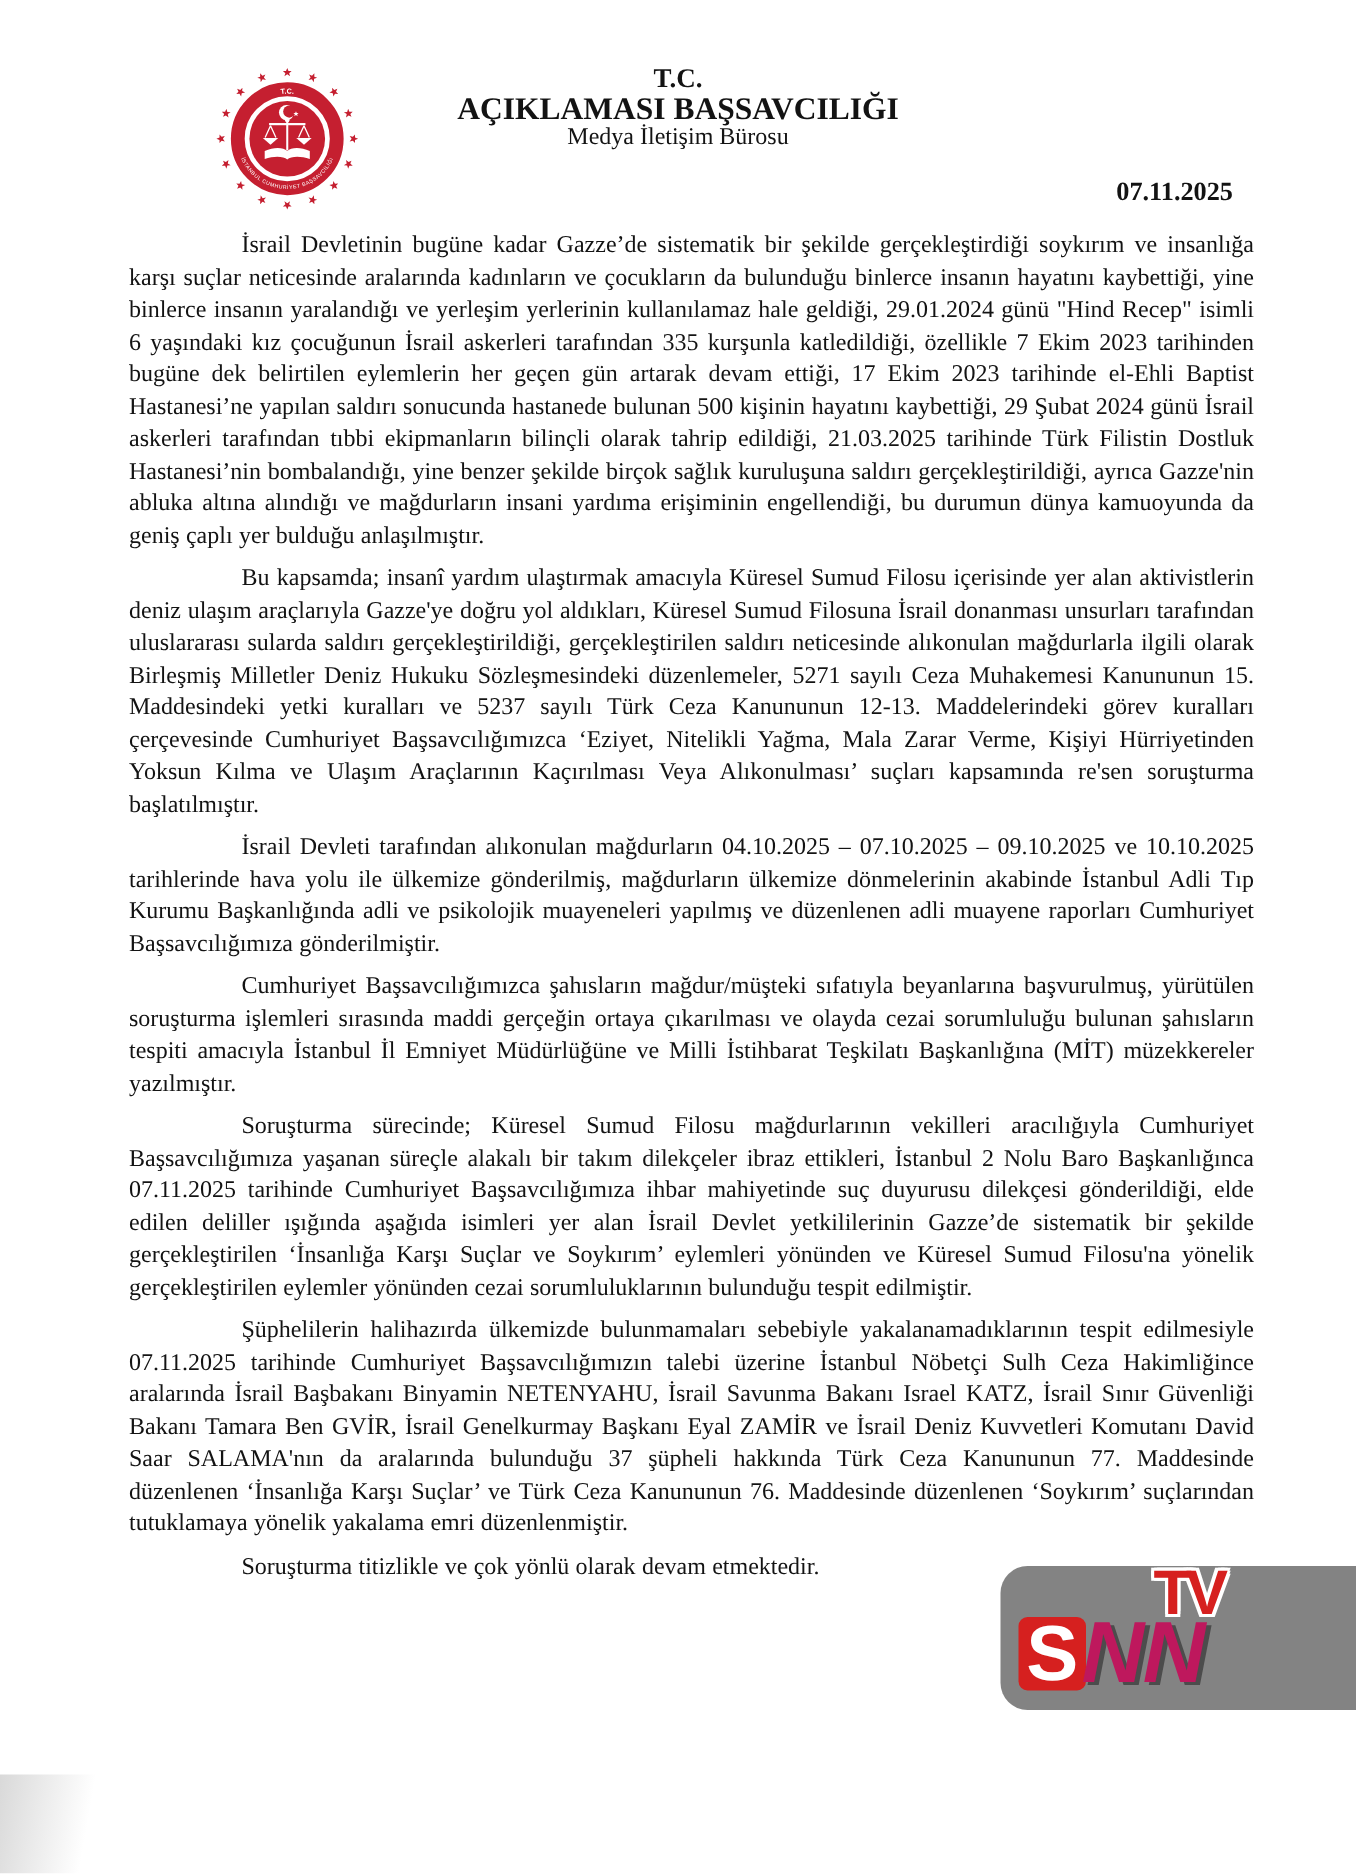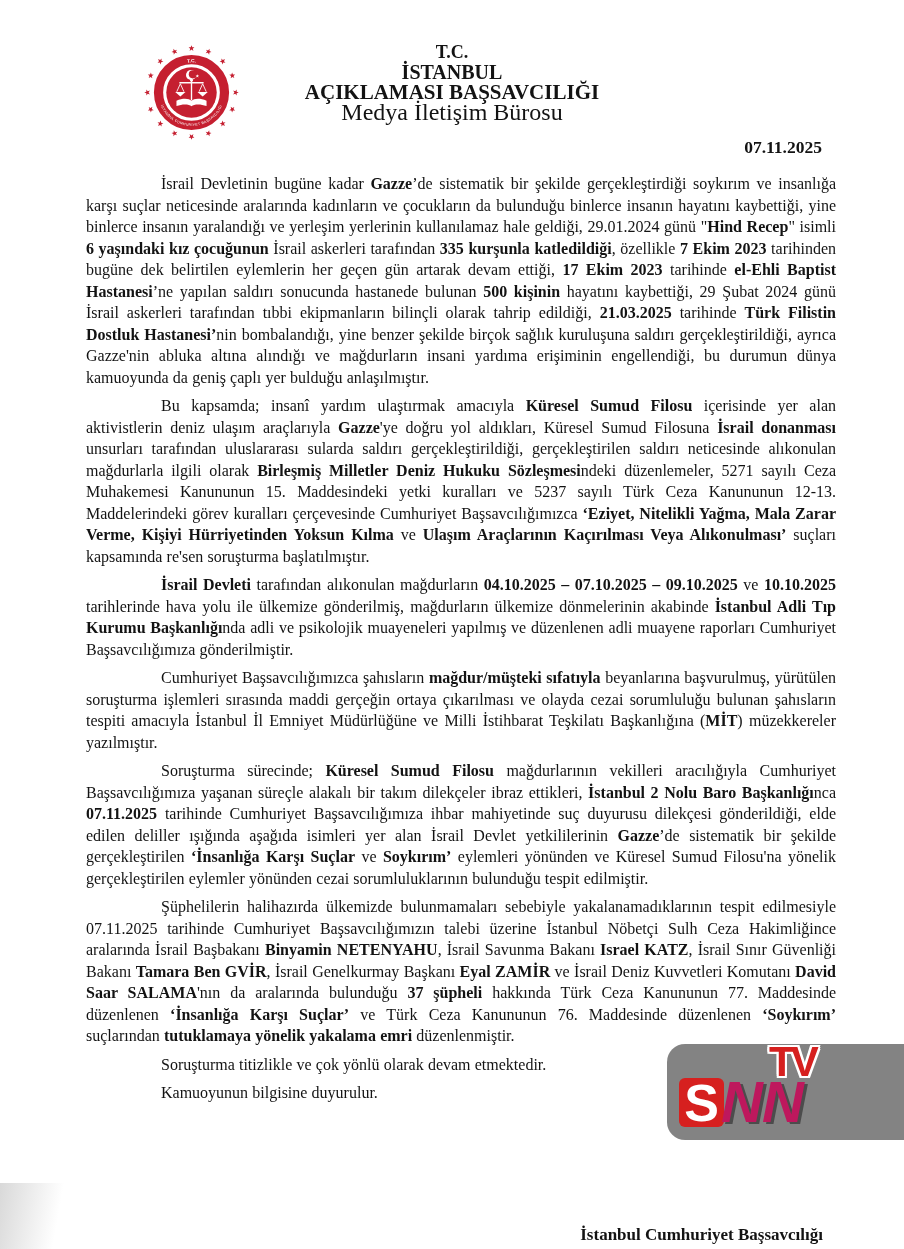--- a/index.html
+++ b/index.html
@@ -12,35 +12,35 @@
   .page{position:relative;width:904px;height:1249px;background:#fff;}
 
   
   .seal{position:absolute;left:143px;top:44px;width:97px;height:97px;}
 
   
   .header{text-align:center;padding-top:42px;line-height:20px;}
   .h-tc{font-size:18px;font-weight:bold;}
   .h-city{font-size:20px;font-weight:bold;}
   .h-office{font-size:21px;font-weight:bold;}
-  .h-bureau{font-size:24px;font-weight:normal;}
+  .h-bureau{font-size:16px;font-weight:normal;}
 
   .date{ text-align:right;padding-right:82px;margin-top:15px;
          font-weight:bold;font-size:17.5px;line-height:20px;}
   .title{text-align:center;margin-top:10px;font-weight:bold;
          font-size:20.5px;letter-spacing:.6px;line-height:24px;}
 
   
   .content{margin:16px 68px 0 86px;}
   .content p{
     margin:0 0 7px;text-indent:75px;text-align:justify;
     font-size:16px;line-height:21.5px;word-spacing:.2px;
   }
   .content p.closing{text-align:left;font-family:Liberation Serif, serif;}
-  .b{font-weight:bold;}
+  .b{font-weight:normal;}
   .i{}
 
   .signature{
     position:absolute;right:81px;top:1224px;
     font-weight:bold;font-size:17px;line-height:22px;
   }
 
   
   .scan-shade{
     position:absolute;left:0;top:1183px;width:92px;height:66px;
@@ -126,39 +126,36 @@
         <path d="M33.2,49.5 h10.6 l-5.3,4.6 z"></path>
         <path d="M61.5,41 L57.8,49.2 M61.5,41 L65.2,49.2" stroke="#ffffff" stroke-width="0.9" fill="none"></path>
         <path d="M56.2,49.5 h10.6 l-5.3,4.6 z"></path>
         <path d="M34.5,58.5 C41,55.5 47.5,56 50,58.5 C52.5,56 59,55.5 65.5,58.5 L65.5,64 C59,61.5 52.5,62 50,64.2 C47.5,62 41,61.5 34.5,64 Z"></path>
       </g>
     </svg>
   </div>
 
   <header class="header">
     <div class="h-tc">T.C.</div>
-    <div class="h-city">İSTANBUL</div>
     <div class="h-office">AÇIKLAMASI BAŞSAVCILIĞI</div>
     <div class="h-bureau">Medya İletişim Bürosu</div>
   </header>
 
   <div class="date">07.11.2025</div>
 
   <main class="content" id="paras">
       <p><span>İsrail Devletinin bugüne kadar </span><span class="b">Gazze</span><span>’de sistematik bir şekilde gerçekleştirdiği soykırım ve insanlığa karşı suçlar neticesinde aralarında kadınların ve çocukların da bulunduğu binlerce insanın hayatını kaybettiği, yine binlerce insanın yaralandığı ve yerleşim yerlerinin kullanılamaz hale geldiği, 29.01.2024 günü "</span><span class="b">Hind Recep</span><span>" isimli </span><span class="b">6 yaşındaki kız çocuğunun</span><span> İsrail askerleri tarafından </span><span class="b">335 kurşunla katledildiği</span><span>, özellikle </span><span class="b">7 Ekim 2023</span><span> tarihinden bugüne dek belirtilen eylemlerin her geçen gün artarak devam ettiği, </span><span class="b">17 Ekim 2023</span><span> tarihinde </span><span class="b">el-Ehli Baptist Hastanesi</span><span>’ne yapılan saldırı sonucunda hastanede bulunan </span><span class="b">500 kişinin</span><span> hayatını kaybettiği, 29 Şubat 2024 günü İsrail askerleri tarafından tıbbi ekipmanların bilinçli olarak tahrip edildiği, </span><span class="b">21.03.2025</span><span> tarihinde </span><span class="b">Türk Filistin Dostluk Hastanesi’</span><span>nin bombalandığı, yine benzer şekilde birçok sağlık kuruluşuna saldırı gerçekleştirildiği, ayrıca Gazze'nin abluka altına alındığı ve mağdurların insani yardıma erişiminin engellendiği, bu durumun dünya kamuoyunda da geniş çaplı yer bulduğu anlaşılmıştır.</span></p>
       <p><span class="i">Bu kapsamda</span><span>; insanî yardım ulaştırmak amacıyla </span><span class="b">Küresel Sumud Filosu</span><span> içerisinde yer alan aktivistlerin deniz ulaşım araçlarıyla </span><span class="b">Gazze</span><span>'ye doğru yol aldıkları, Küresel Sumud Filosuna </span><span class="b">İsrail donanması</span><span> unsurları tarafından uluslararası sularda saldırı gerçekleştirildiği, gerçekleştirilen saldırı neticesinde alıkonulan mağdurlarla ilgili olarak </span><span class="b">Birleşmiş Milletler Deniz Hukuku Sözleşmesi</span><span>ndeki düzenlemeler, 5271 sayılı Ceza Muhakemesi Kanununun 15. Maddesindeki yetki kuralları ve 5237 sayılı Türk Ceza Kanununun 12-13. Maddelerindeki görev kuralları çerçevesinde Cumhuriyet Başsavcılığımızca </span><span class="b">‘Eziyet, Nitelikli Yağma, Mala Zarar Verme, Kişiyi Hürriyetinden Yoksun Kılma</span><span> ve </span><span class="b">Ulaşım Araçlarının Kaçırılması Veya Alıkonulması’</span><span> suçları kapsamında re'sen soruşturma başlatılmıştır.</span></p>
       <p><span class="b">İsrail Devleti</span><span> tarafından alıkonulan mağdurların </span><span class="b">04.10.2025 – 07.10.2025 – 09.10.2025</span><span> ve </span><span class="b">10.10.2025</span><span> tarihlerinde hava yolu ile ülkemize gönderilmiş, mağdurların ülkemize dönmelerinin akabinde </span><span class="b">İstanbul Adli Tıp Kurumu Başkanlığı</span><span>nda adli ve psikolojik muayeneleri yapılmış ve düzenlenen adli muayene raporları Cumhuriyet Başsavcılığımıza gönderilmiştir.</span></p>
       <p><span>Cumhuriyet Başsavcılığımızca şahısların </span><span class="b">mağdur/müşteki sıfatıyla</span><span> beyanlarına başvurulmuş, yürütülen soruşturma işlemleri sırasında maddi gerçeğin ortaya çıkarılması ve olayda cezai sorumluluğu bulunan şahısların tespiti amacıyla İstanbul İl Emniyet Müdürlüğüne ve Milli İstihbarat Teşkilatı Başkanlığına (</span><span class="b">MİT</span><span>) müzekkereler yazılmıştır.</span></p>
       <p><span>Soruşturma sürecinde; </span><span class="b">Küresel Sumud Filosu</span><span> mağdurlarının vekilleri aracılığıyla Cumhuriyet Başsavcılığımıza yaşanan süreçle alakalı bir takım dilekçeler ibraz ettikleri, </span><span class="b">İstanbul 2 Nolu Baro Başkanlığı</span><span>nca </span><span class="b">07.11.2025</span><span> tarihinde Cumhuriyet Başsavcılığımıza ihbar mahiyetinde suç duyurusu dilekçesi gönderildiği, elde edilen deliller ışığında aşağıda isimleri yer alan İsrail Devlet yetkililerinin </span><span class="b">Gazze</span><span>’de sistematik bir şekilde gerçekleştirilen </span><span class="b">‘İnsanlığa Karşı Suçlar</span><span> ve </span><span class="b">Soykırım’</span><span> eylemleri yönünden ve Küresel Sumud Filosu'na yönelik gerçekleştirilen eylemler yönünden cezai sorumluluklarının bulunduğu tespit edilmiştir.</span></p>
       <p><span>Şüphelilerin halihazırda ülkemizde bulunmamaları sebebiyle yakalanamadıklarının tespit edilmesiyle 07.11.2025 tarihinde Cumhuriyet Başsavcılığımızın talebi üzerine İstanbul Nöbetçi Sulh Ceza Hakimliğince aralarında İsrail Başbakanı </span><span class="b">Binyamin NETENYAHU</span><span>, İsrail Savunma Bakanı </span><span class="b">Israel KATZ</span><span>, İsrail Sınır Güvenliği Bakanı </span><span class="b">Tamara Ben GVİR</span><span>, İsrail Genelkurmay Başkanı </span><span class="b">Eyal ZAMİR</span><span> ve İsrail Deniz Kuvvetleri Komutanı </span><span class="b">David Saar SALAMA</span><span>'nın da aralarında bulunduğu </span><span class="b">37 şüpheli</span><span> hakkında Türk Ceza Kanununun 77. Maddesinde düzenlenen </span><span class="b">‘İnsanlığa Karşı Suçlar’</span><span> ve Türk Ceza Kanununun 76. Maddesinde düzenlenen </span><span class="b">‘Soykırım’</span><span> suçlarından </span><span class="b">tutuklamaya yönelik yakalama emri</span><span> düzenlenmiştir.</span></p>
       <p class="closing"><span>Soruşturma titizlikle ve çok yönlü olarak devam etmektedir.</span></p>
-      <p class="closing"><span>Kamuoyunun bilgisine duyurulur.</span></p>
     </main>
 
-  <div class="signature">İstanbul Cumhuriyet Başsavcılığı</div>
 
   <div class="scan-shade"></div>
 
   <div class="wm">
     <div class="wm-band"></div>
     <div class="wm-tv">TV</div>
     <div class="wm-s">S</div>
     <div class="wm-nn">NN</div>
   </div>
 

